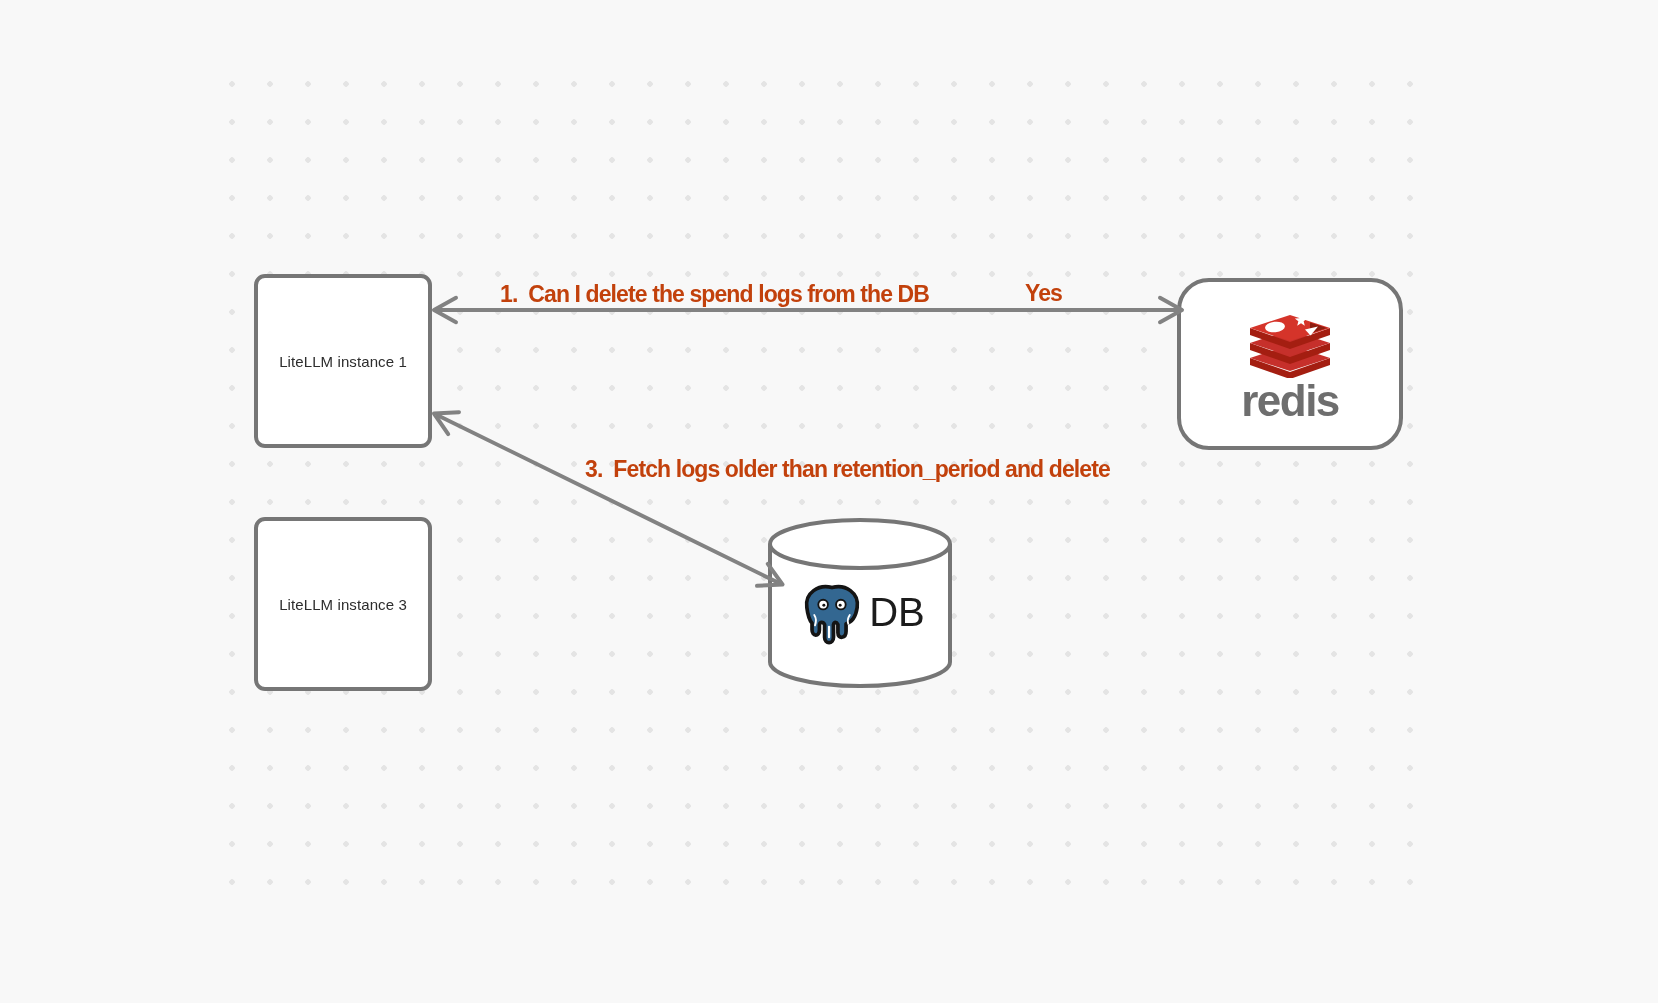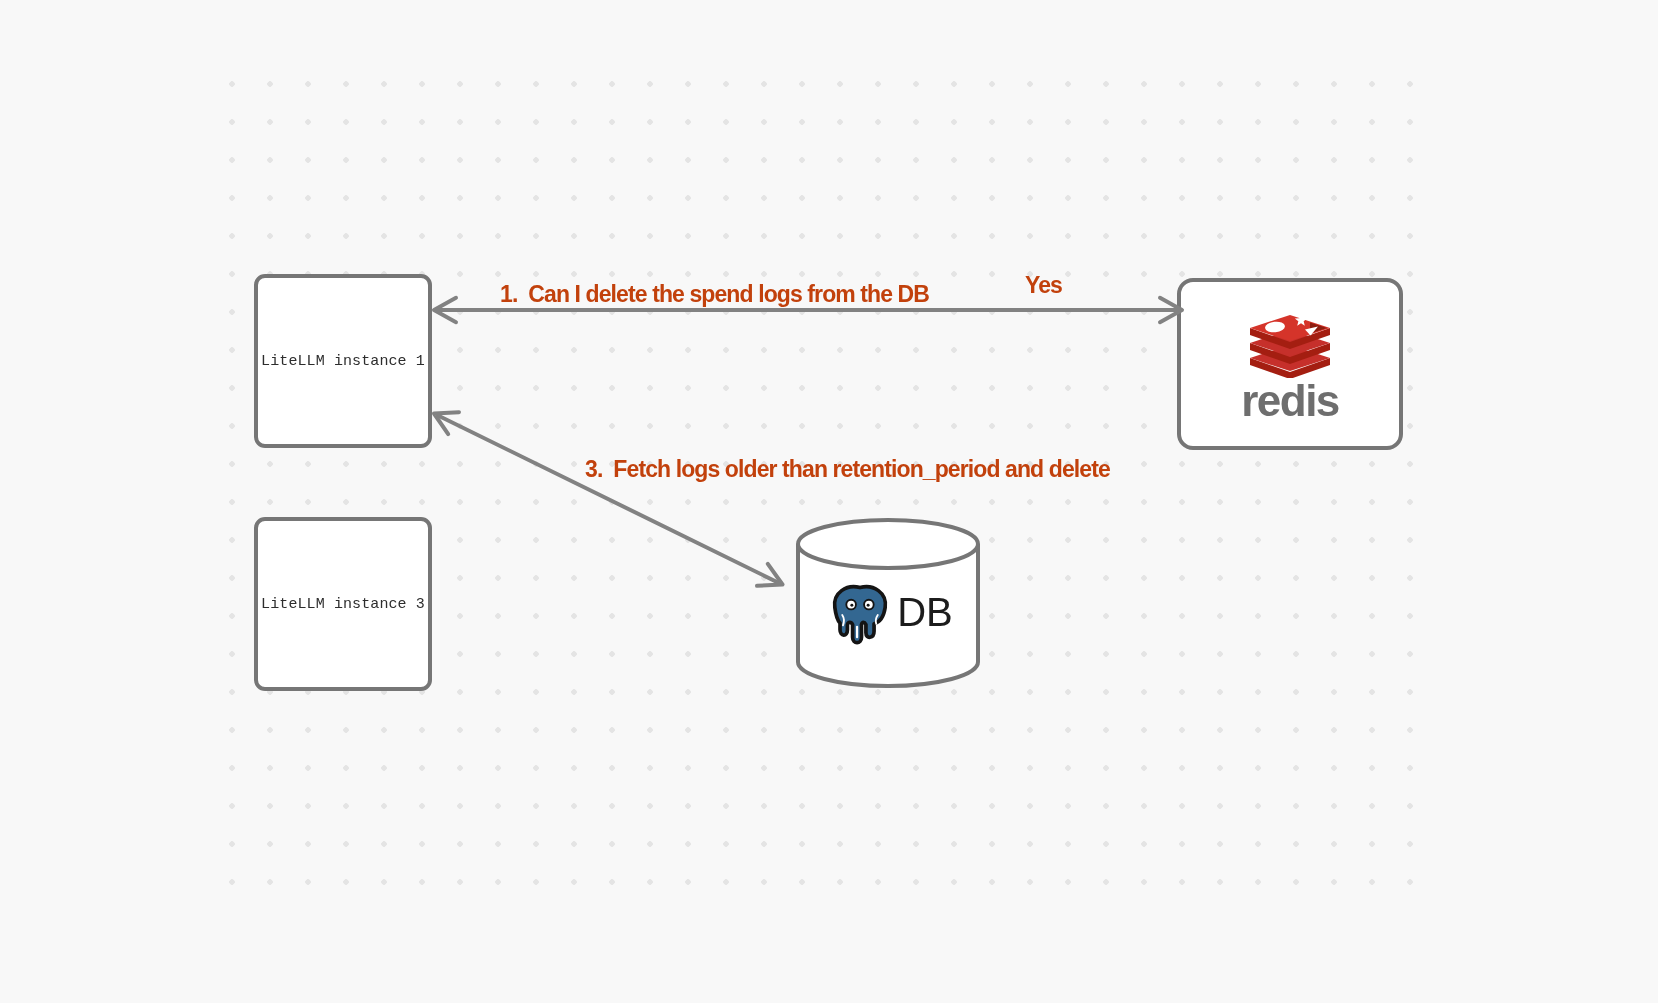--- a/index.html
+++ b/index.html
@@ -12,38 +12,38 @@
   }
   .dot-grid{
     position:absolute;left:213px;top:65px;width:1216px;height:836px;
     background-image:radial-gradient(circle,#e4e4e4 2.5px,transparent 3px);
     background-size:38px 38px;
   }
   .box{
     position:absolute;left:254px;width:178px;height:174px;
     background:#ffffff;border:4px solid #767676;border-radius:11px;
     box-sizing:border-box;
-    display:flex;align-items:center;justify-content:center;font-family:Liberation Mono, monospace;
+    display:flex;align-items:center;justify-content:center;
   }
   .box-label{
     font-size:15px;color:#2d2d2d;letter-spacing:0.1px;
   }
   .redis-node{
     position:absolute;left:1177px;top:278px;width:226px;height:172px;
-    background:#ffffff;border:4px solid #767676;border-radius:16px;
+    background:#ffffff;border:4px solid #767676;border-radius:32px;
     box-sizing:border-box;
     display:flex;flex-direction:column;align-items:center;justify-content:center;
     padding-top:6px;
   }
   .redis-wordmark{
     font-size:44px;font-weight:bold;color:#6e6e6e;letter-spacing:-1.5px;
     line-height:1;margin-top:1px;
   }
   .db-node{
-    position:absolute;left:796px;top:516px;width:184px;height:176px;
+    position:absolute;left:768px;top:516px;width:184px;height:176px;
   }
   .cyl-svg{position:absolute;left:0;top:0;}
   .db-content{
     position:absolute;left:0;top:54px;width:184px;height:84px;
     display:flex;align-items:center;justify-content:center;gap:0px;
   }
   .db-label{
     font-size:40px;color:#1c1c1c;letter-spacing:0px;line-height:1;
   }
   .arrow-layer{
@@ -126,16 +126,16 @@
       <polyline points="1160,297.8 1182,310 1160,322.2"></polyline>
     </g>
     <g stroke="#828282" stroke-width="4" fill="none" stroke-linecap="round" stroke-linejoin="round">
       <line x1="438" y1="415.5" x2="779" y2="583"></line>
       <polyline points="459,412.2 434,413.5 448.2,434.1"></polyline>
       <polyline points="767.8,563.9 782.5,584.5 757,585.8"></polyline>
     </g>
   </svg>
 
   <div class="arrow-label" style="left:500px;top:281px">1.  Can I delete the spend logs from the DB</div>
-  <div class="arrow-label" style="left:1025px;top:272px">Yes</div>
+  <div class="arrow-label" style="left:1025px;top:280px">Yes</div>
   <div class="arrow-label" style="left:585px;top:456px">3.  Fetch logs older than retention_period and delete</div>
 
 </div>
 
 </body></html>

